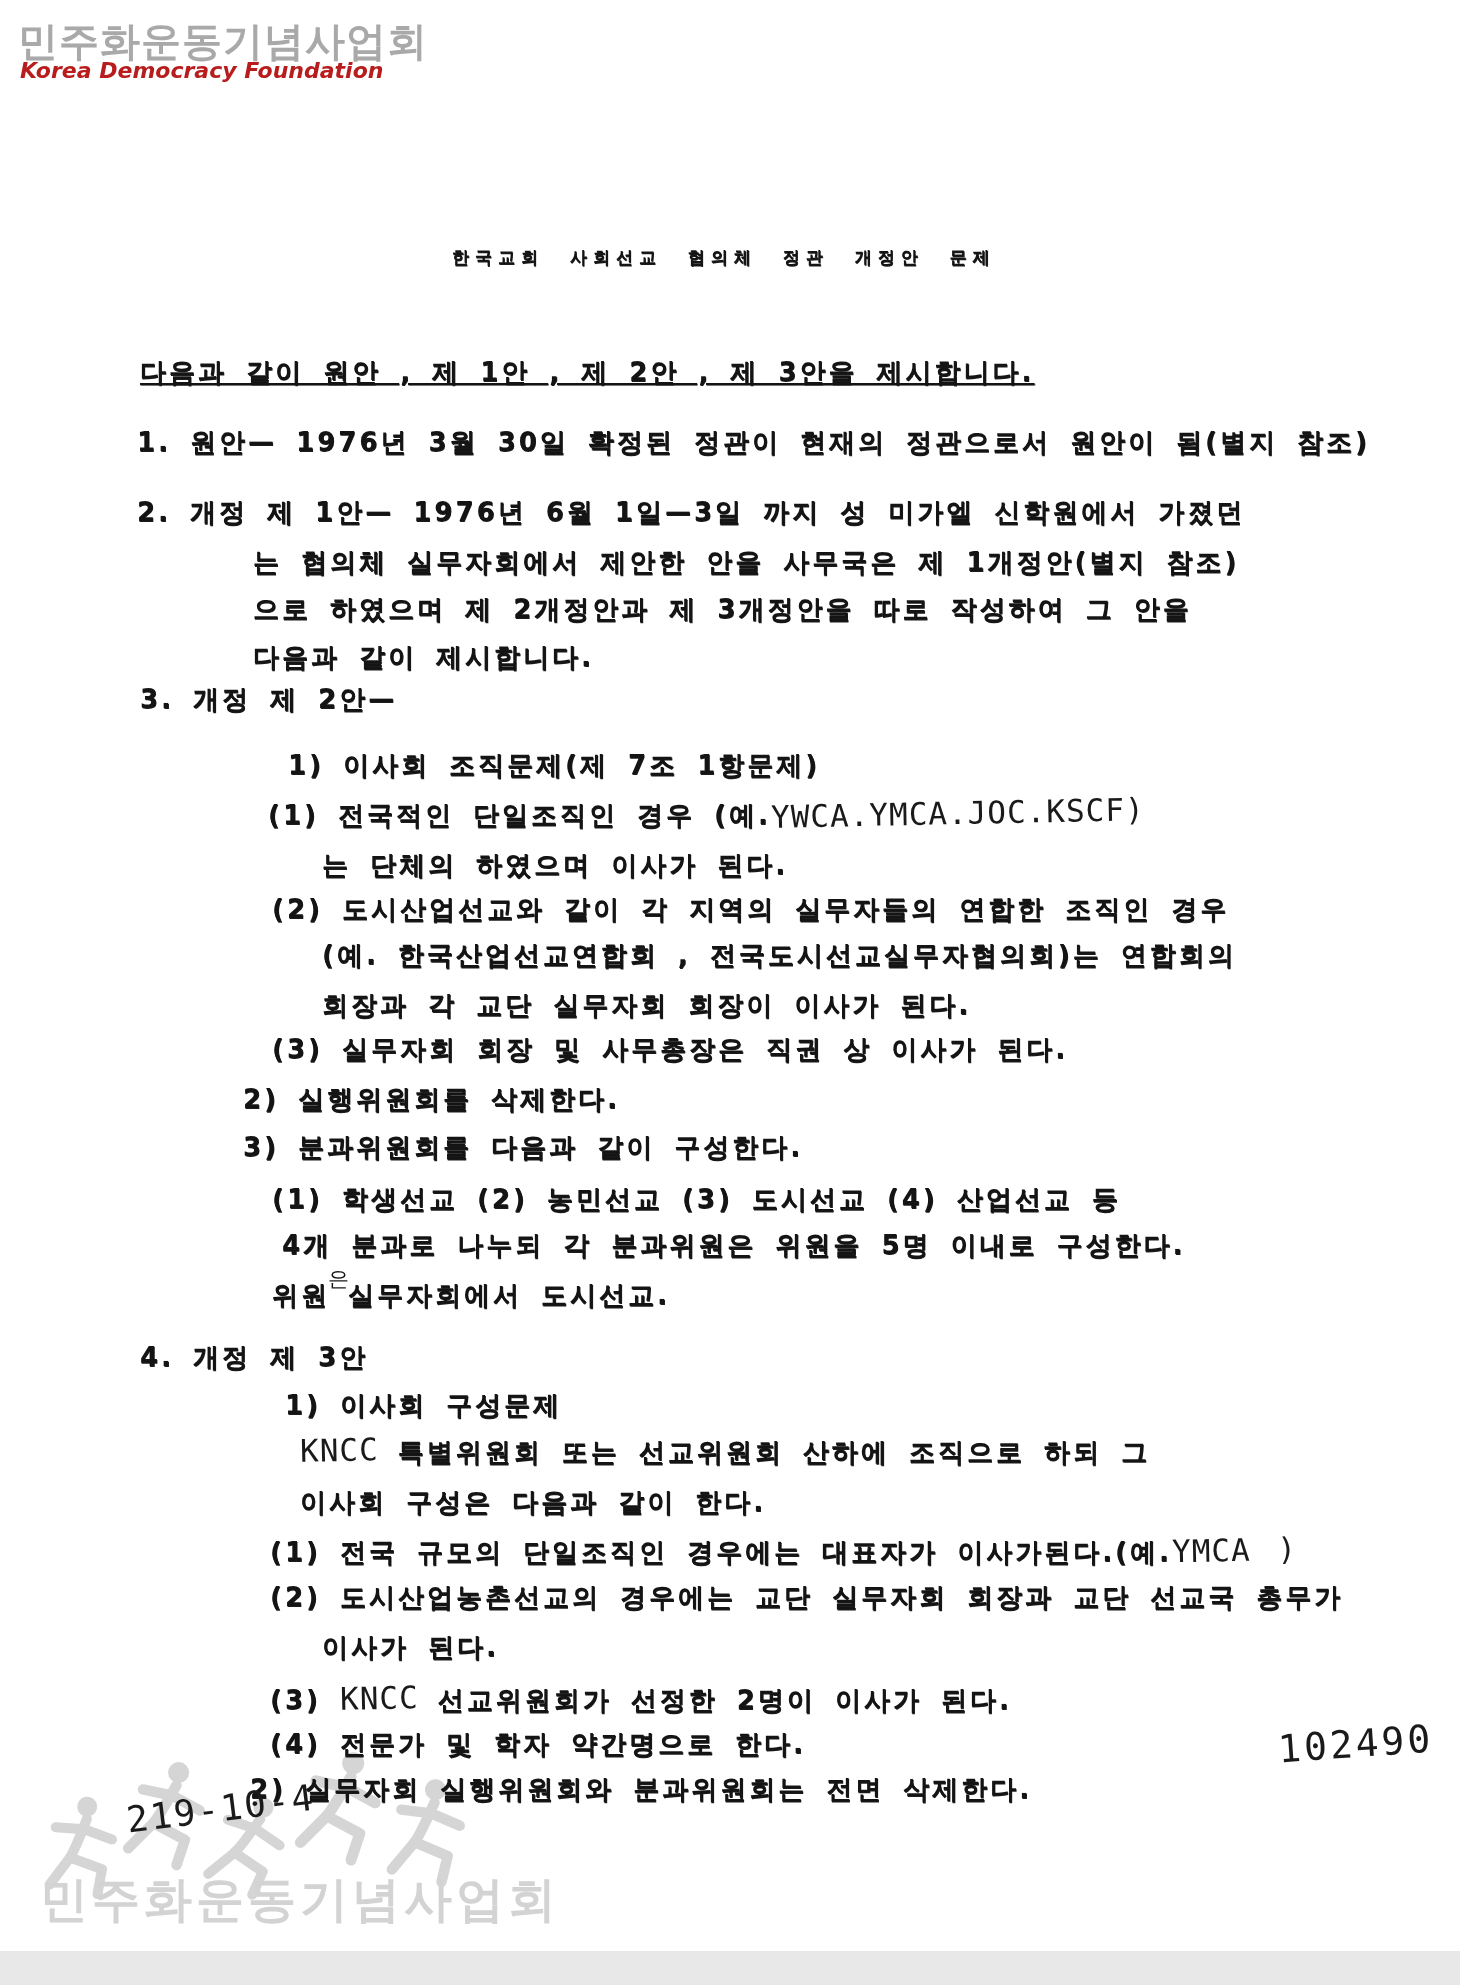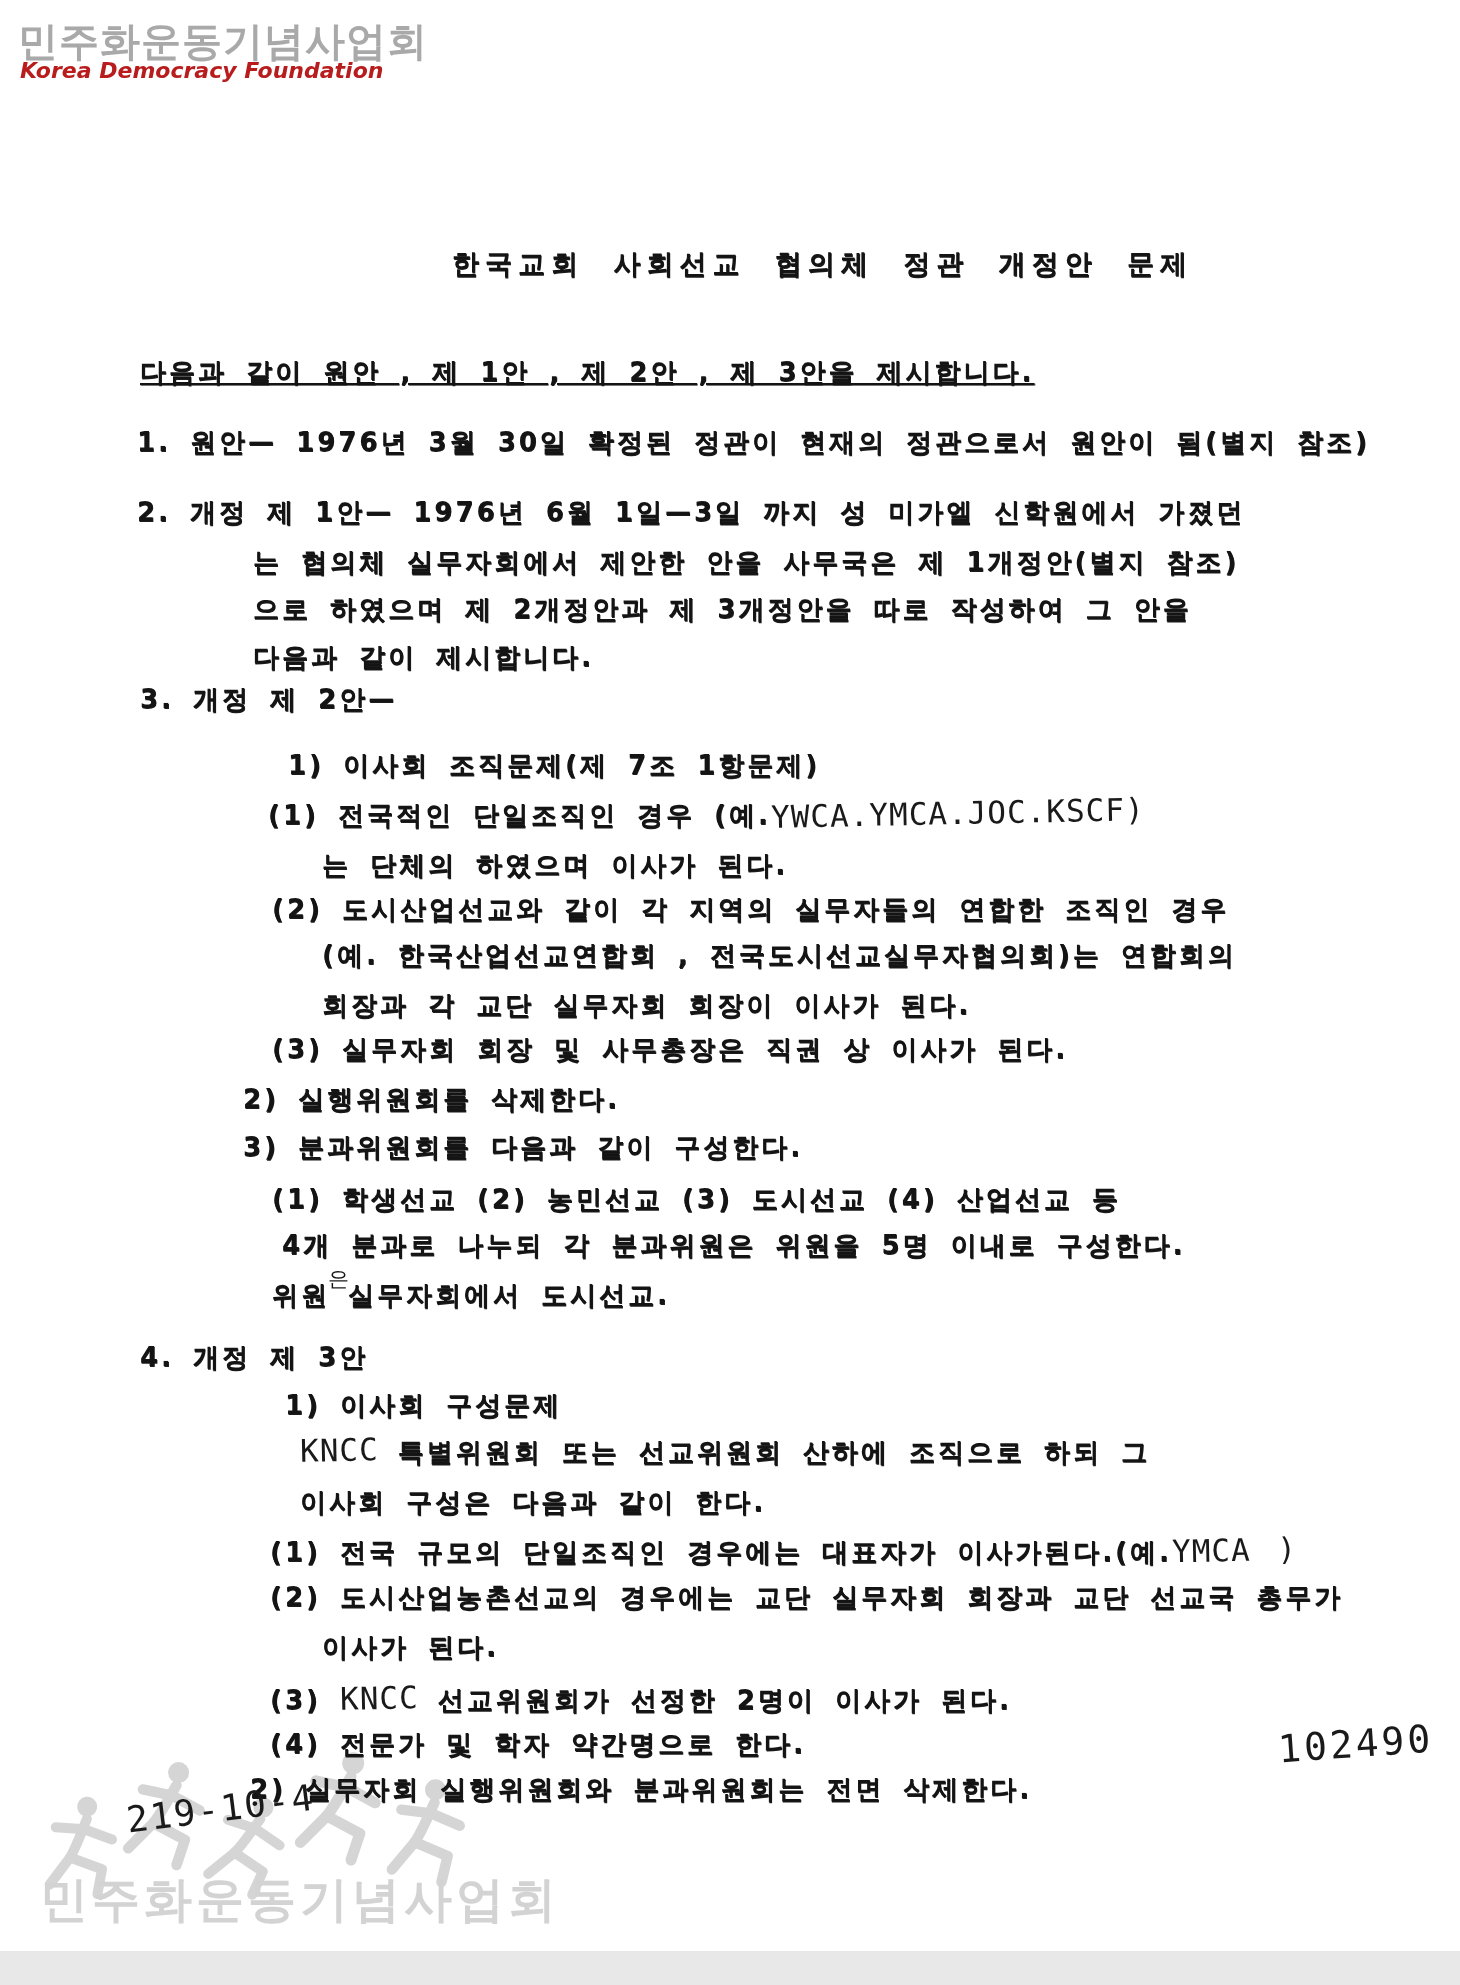--- a/index.html
+++ b/index.html
@@ -24,21 +24,21 @@
     letter-spacing:0px;white-space:nowrap;
   }
   
   .line{
     position:absolute;white-space:nowrap;
     color:#141414;font-weight:800;
     font-size:26px;letter-spacing:3px;word-spacing:7px;
     text-shadow:0.6px 0.6px 0.4px #1c1c1c;
     z-index:3;
   }
-  .title{font-size:27px;letter-spacing:6px;word-spacing:14px;}
+  .title{font-size:17px;letter-spacing:6px;word-spacing:14px;}
   
   .hand{
     font-family:"DejaVu Sans Mono","Liberation Mono",monospace;
     font-weight:400;font-size:31px;letter-spacing:1px;
     text-shadow:none;color:#1a1a1a;
     display:inline-block;transform:rotate(-1.2deg);
   }
   .hand-block{
     position:absolute;white-space:nowrap;z-index:3;
     font-family:"DejaVu Sans Mono","Liberation Mono",monospace;

